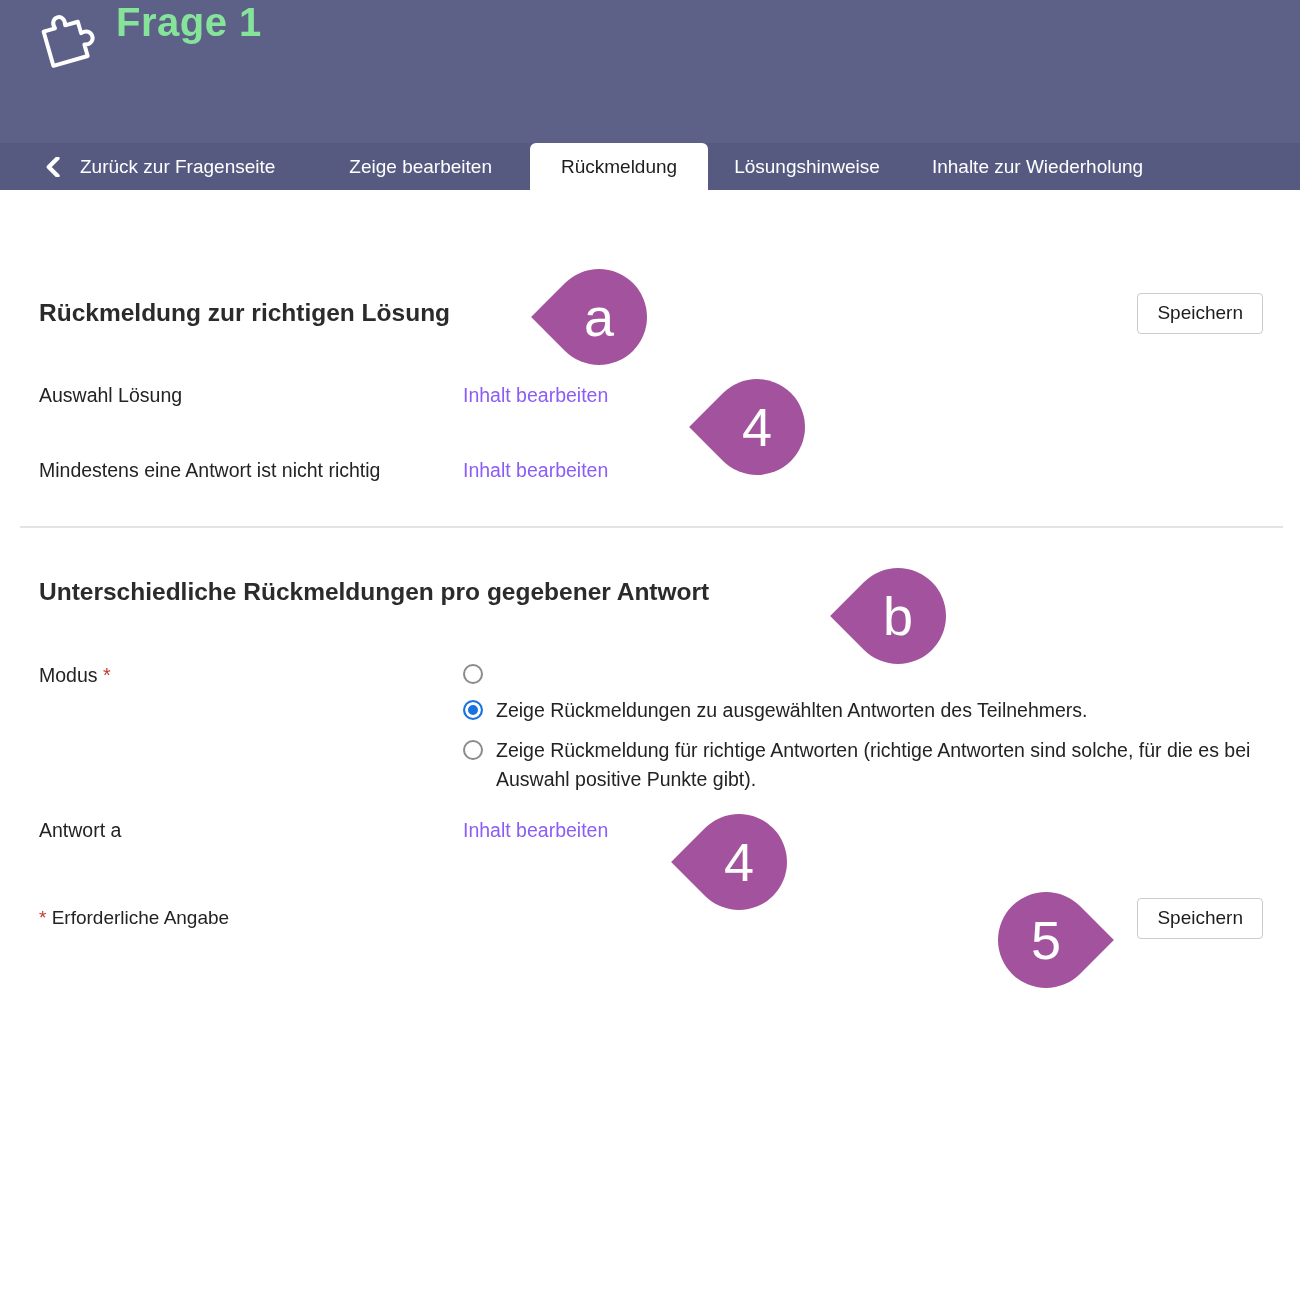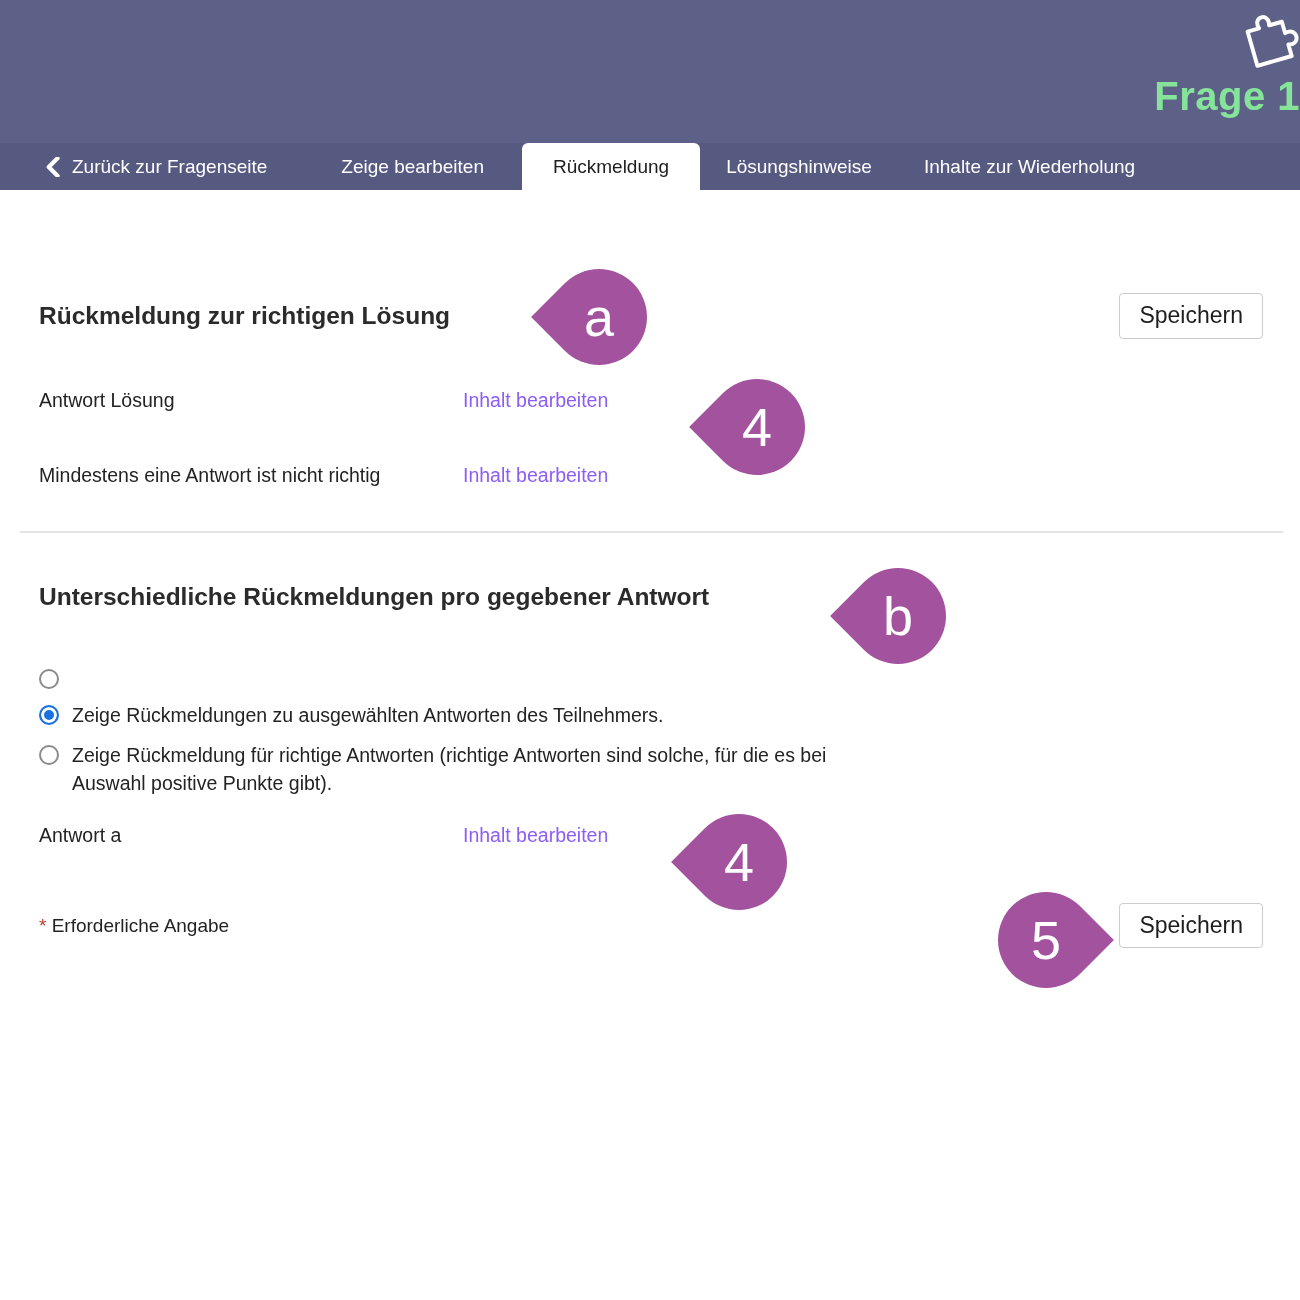--- a/index.html
+++ b/index.html
@@ -6,33 +6,33 @@
     --header-bg:#5e6187; --tabbar-bg:#575a80; --title-green:#85e49a;
     --annotation-purple:#a3539d; --radio-blue:#1a72e2; --required-red:#c0392b;
   }
   *{box-sizing:border-box;}
   html,body{margin:0;padding:0;}
   body{
     width:1300px;height:1300px;position:relative;overflow:hidden;
     background:#fff;font-family:"Liberation Sans",sans-serif;color:#262626;
   }
   
-  .header{height:143px;background:var(--header-bg);display:flex;align-items:flex-end;padding:0 0 18px 30px;flex-direction:column;}
+  .header{height:143px;background:var(--header-bg);display:flex;align-items:flex-start;padding:0 0 18px 30px;}
   .header .logo{flex:0 0 auto;display:flex;align-items:center;}
   .header .app-title{color:var(--title-green);font-size:40px;font-weight:700;margin-left:20px;letter-spacing:.5px;}
   
   .tabbar{height:47px;background:var(--tabbar-bg);display:flex;align-items:stretch;padding-left:45px;font-size:19px;color:#fff;}
-  .back-link{display:flex;align-items:center;gap:12px;margin-right:48px;cursor:pointer;white-space:nowrap;}
+  .back-link{display:flex;align-items:center;gap:20px;margin-right:48px;cursor:pointer;white-space:nowrap;}
   .tab{display:flex;align-items:center;padding:0 26px;cursor:pointer;white-space:nowrap;}
   .tab.active{background:#fff;color:#1d1d1d;border-radius:6px 6px 0 0;padding:0 31px;margin-left:12px;}
   
   .content{padding:0 37px 0 39px;position:relative;margin-top:35px;}
   .section-head{display:flex;justify-content:space-between;align-items:center;margin-top:103px;}
   h2{font-size:24.5px;font-weight:700;color:#2b2b2b;margin:0;line-height:1.3;}
-  .btn{font-size:23px;color:#1d1d1d;background:#fff;border:1px solid #ccc;border-radius:4px;
+  .btn{font-size:19px;color:#1d1d1d;background:#fff;border:1px solid #ccc;border-radius:4px;
        padding:8px 19px;cursor:pointer;font-family:inherit;line-height:1.2;}
   .form-row{display:flex;align-items:flex-start;font-size:19.5px;color:#232323;}
   .form-row .flabel{width:424px;flex:0 0 424px;padding-right:62px;line-height:1.6;}
   .row-1{margin-top:46px;}
   .row-2{margin-top:44px;}
   .action-link{color:#8b5cf6;text-decoration:none;cursor:pointer;line-height:1.6;}
   hr.divider{border:none;border-top:2px solid #e4e4e4;margin:40px -20px 0 -19px;}
   .section2-title{margin-top:48px;}
   .row-modus{margin-top:52px;}
   .req-star{color:var(--required-red);}
@@ -82,34 +82,38 @@
 </div>
 
 <div class="content">
 
   <div class="section-head">
     <h2>Rückmeldung zur richtigen Lösung</h2>
     <button class="btn">Speichern</button>
   </div>
 
   <div class="form-row row-1">
-    <div class="flabel">Antwort Lösung</div>
+    <div class="flabel">Auswahl Lösung</div>
     <a class="action-link">Inhalt bearbeiten</a>
   </div>
 
   <div class="form-row row-2">
     <div class="flabel">Mindestens eine Antwort ist nicht richtig</div>
     <a class="action-link">Inhalt bearbeiten</a>
   </div>
 
   <hr class="divider">
 
   <h2 class="section2-title">Unterschiedliche Rückmeldungen pro gegebener Antwort</h2>
 
   <div class="form-row row-modus">
+    <div class="flabel">
+      <span>Modus</span>
+      <span class="req-star">*</span>
+    </div>
     <div class="radio-group">
       <label class="radio-option">
         <span class="radio"></span>
       </label>
       <label class="radio-option">
         <span class="radio selected"></span>
         <span>Zeige Rückmeldungen zu ausgewählten Antworten des Teilnehmers.</span>
       </label>
       <label class="radio-option">
         <span class="radio"></span>

